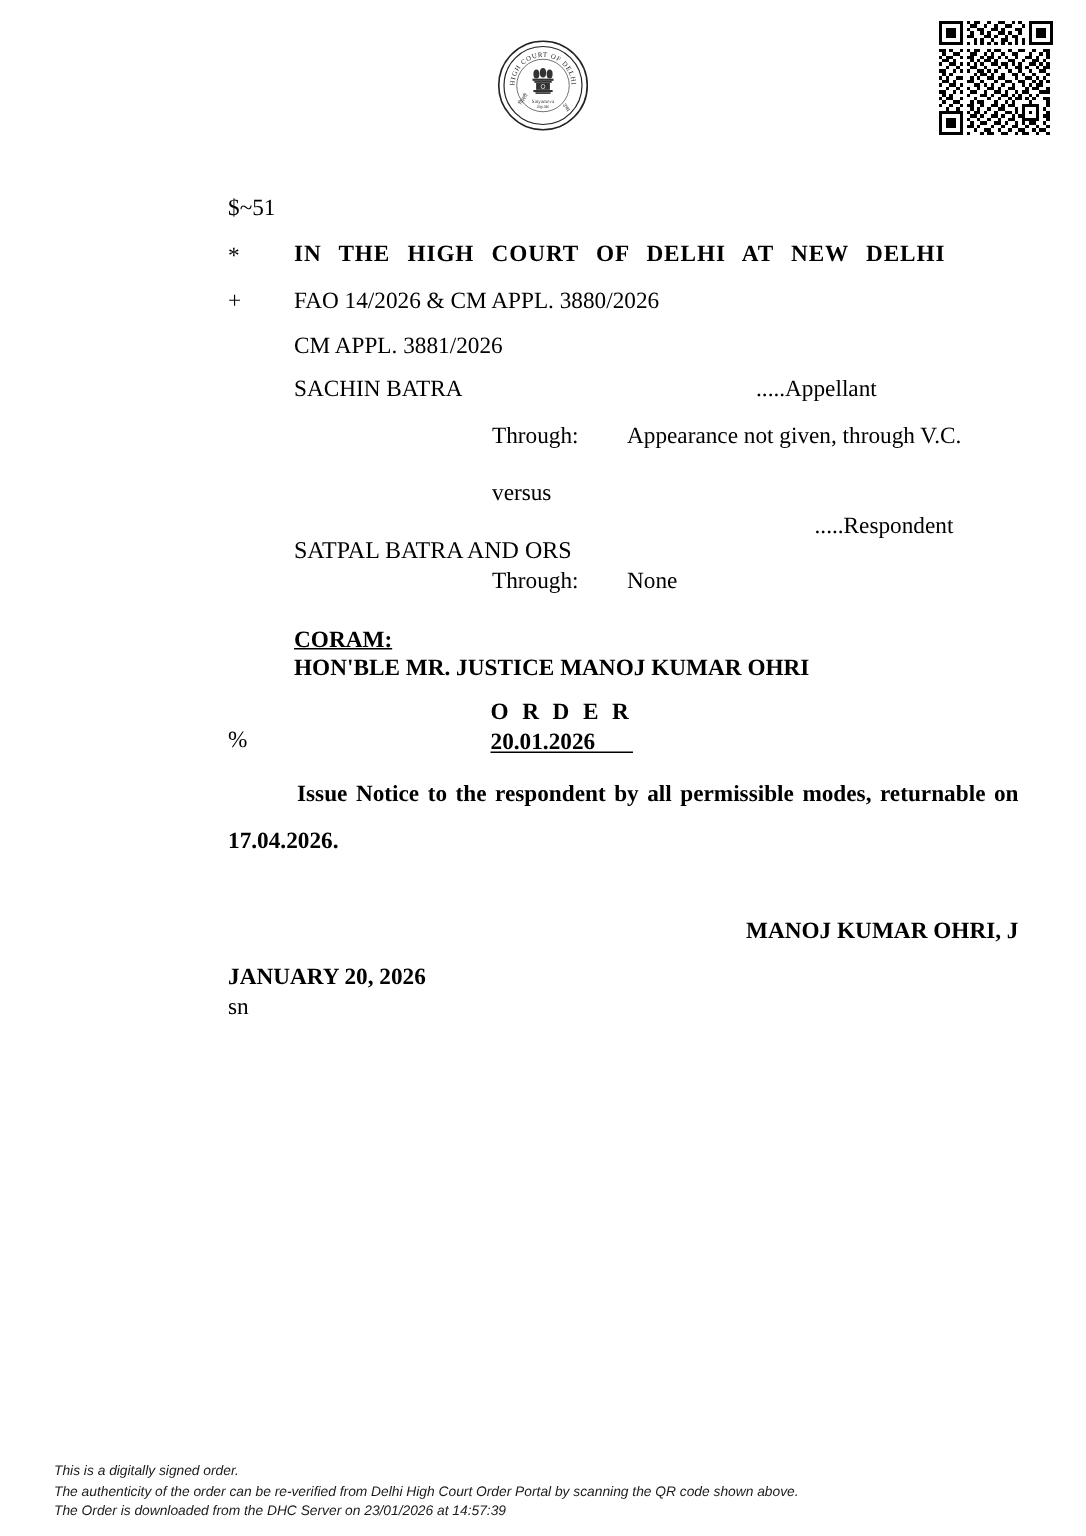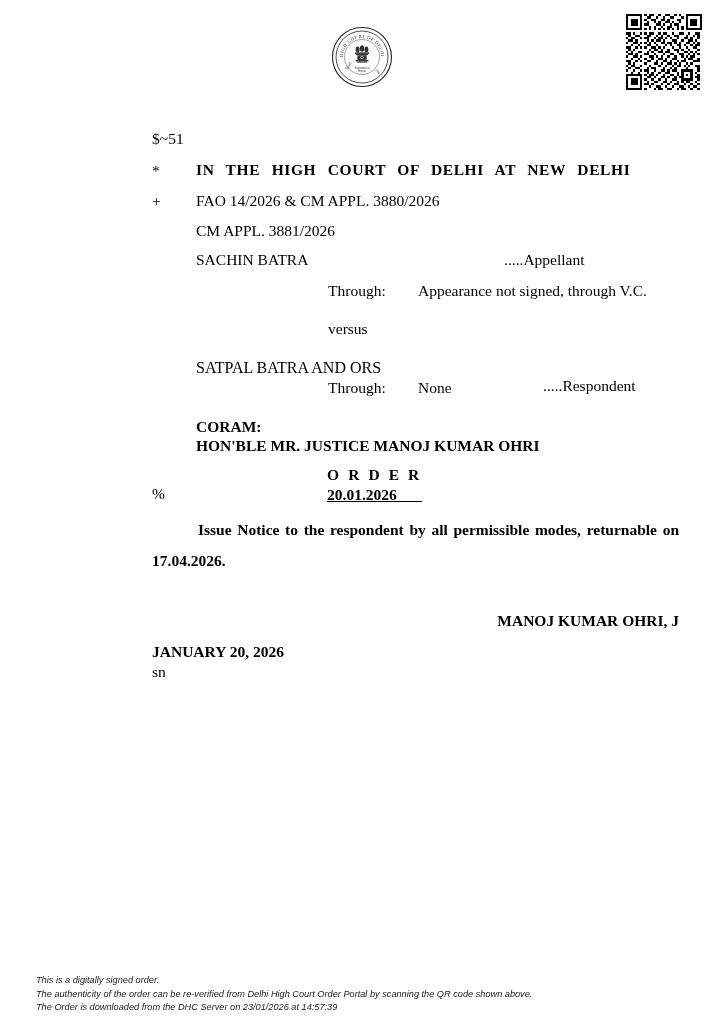--- a/index.html
+++ b/index.html
@@ -126,21 +126,21 @@
   .party-respondent {
     position: absolute;
     left: 196px;
     top: 359px;
     font-size: 16px;
     white-space: nowrap;
   }
   .tag-respondent {
     position: absolute;
     left: 543px;
-    top: 377px;
+    top: 342px;
     font-size: 15.5px;
     white-space: nowrap;
   }
 
   .through-2-label {
     position: absolute;
     left: 328px;
     top: 379px;
     font-size: 15.5px;
     white-space: nowrap;
@@ -153,20 +153,21 @@
     white-space: nowrap;
   }
 
   .coram-label {
     position: absolute;
     left: 196px;
     top: 418px;
     font-size: 15.5px;
     font-weight: bold;
     white-space: nowrap;
+    text-decoration: underline;
   }
   .coram-judge {
     position: absolute;
     left: 196px;
     top: 437px;
     font-size: 15.5px;
     font-weight: bold;
     white-space: nowrap;
   }
 
@@ -605,21 +606,21 @@
     <div class="court-title">IN  THE  HIGH  COURT  OF  DELHI  AT  NEW  DELHI</div>
 
     <div class="line-plus">+</div>
     <div class="case-line-1">FAO 14/2026 &amp; CM APPL. 3880/2026</div>
     <div class="case-line-2">CM APPL. 3881/2026</div>
 
     <div class="party-appellant">SACHIN BATRA</div>
     <div class="tag-appellant">.....Appellant</div>
 
     <div class="through-1-label">Through:</div>
-    <div class="through-1-value">Appearance not signed, through V.C.</div>
+    <div class="through-1-value">Appearance not given, through V.C.</div>
 
     <div class="versus">versus</div>
 
     <div class="party-respondent">SATPAL BATRA AND ORS</div>
     <div class="tag-respondent">.....Respondent</div>
 
     <div class="through-2-label">Through:</div>
     <div class="through-2-value">None</div>
 
     <div class="coram-label">CORAM:</div>

